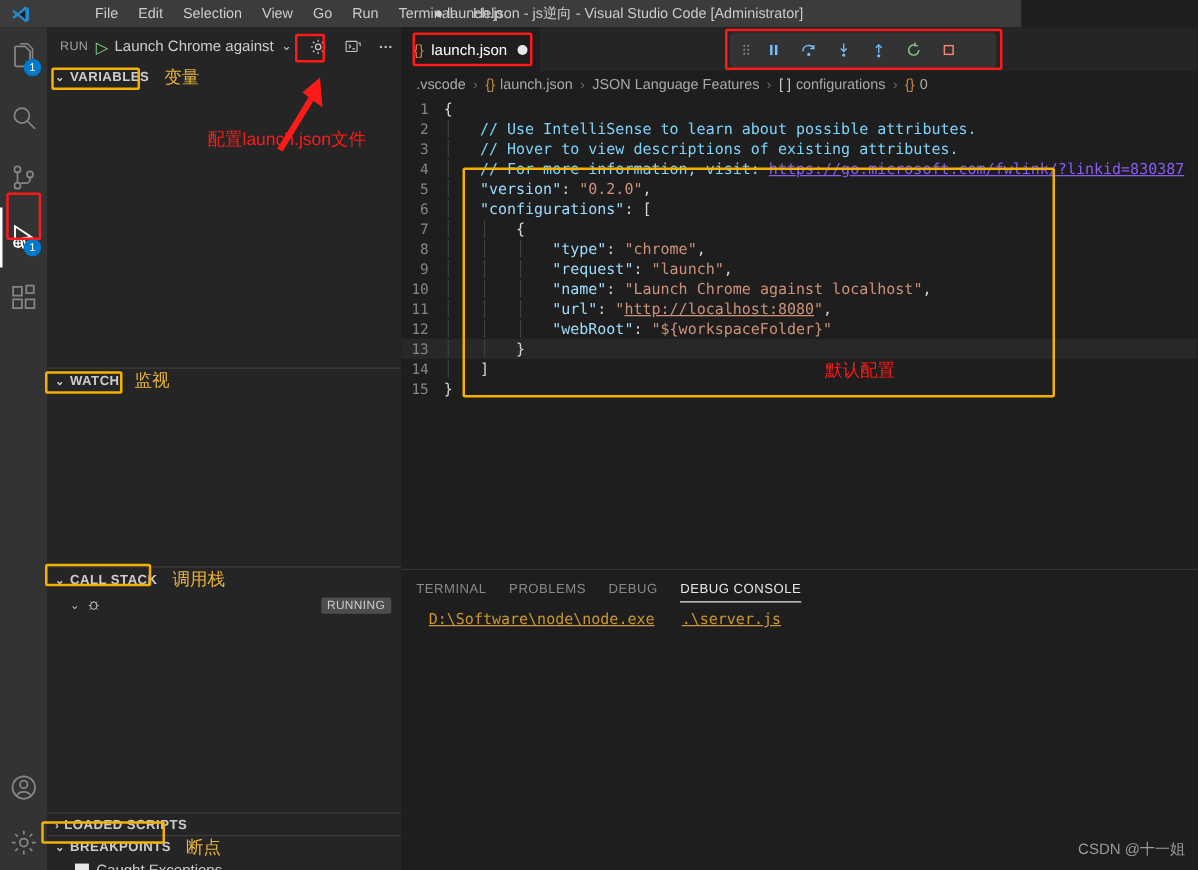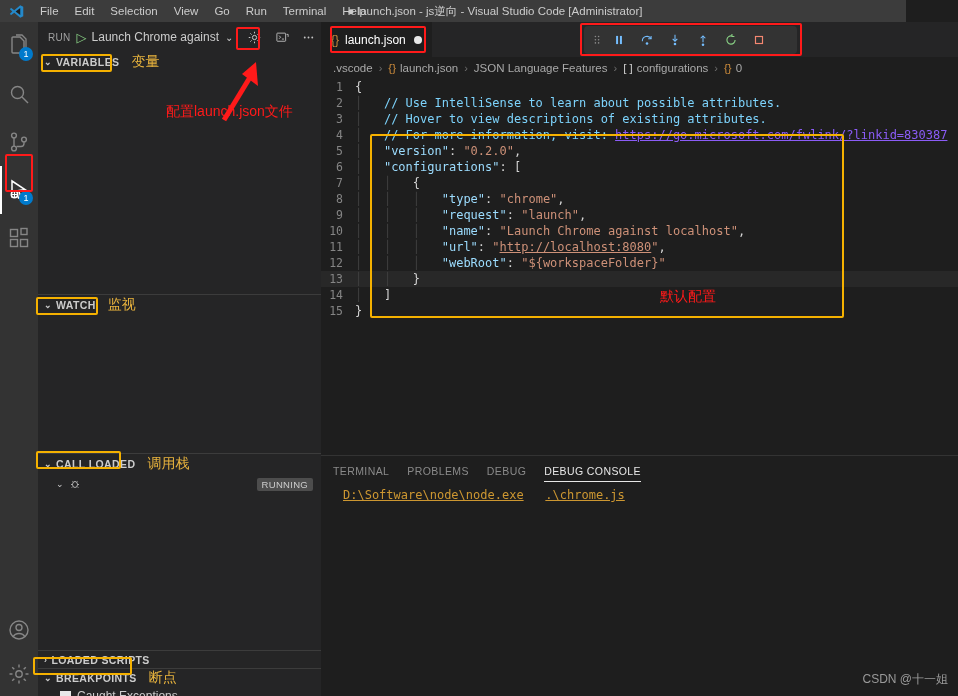--- a/index.html
+++ b/index.html
@@ -6,22 +6,22 @@
   html, body {
     width: 958px; height: 696px;
     background: #1e1e1e;
     font-family: "Liberation Sans", sans-serif;
     overflow: hidden;
   }
   #app { position: relative; width: 958px; height: 696px; background: #1e1e1e; }
 
   
   .titlebar {
-    position: absolute; left: 0; top: 0; width: 906px; height: 22px;
-    background: #3c3c3c; display: flex; align-items: flex-start;
+    position: absolute; left: 0; top: 0; width: 817px; height: 22px;
+    background: #3c3c3c; display: flex; align-items: flex-start; gap: 36px;
   }
   .vs-logo { width: 32px; height: 22px; display: flex; align-items: center; justify-content: center; }
   .vs-logo svg { width: 15px; height: 15px; }
   .menubar { display: flex; align-items: center; height: 22px; }
   .menu-item {
     color: #cccccc; font-size: 11.5px; padding: 0 8px; line-height: 22px;
     white-space: nowrap; cursor: default;
   }
   .window-title {
     position: absolute; left: 0; top: 0; width: 958px; height: 22px;
@@ -330,21 +330,21 @@
 
     <div class="pane-header pane-sep" style="height:20px">
       <span class="tw">⌄</span>
       <span>WATCH</span>
       <span class="cn-note">监视</span>
     </div>
     <div style="height:139px"></div>
 
     <div class="pane-header pane-sep" style="height:20px">
       <span class="tw">⌄</span>
-      <span>CALL LOADED</span>
+      <span>CALL STACK</span>
       <span class="cn-note">调用栈</span>
     </div>
     <div>
       <div class="callstack-row">
         <span class="cs-chev">⌄</span>
         <span class="cs-bug">
           <svg viewBox="0 0 24 24" fill="none" stroke="currentColor" stroke-width="1.6">
             <ellipse cx="12" cy="13" rx="5" ry="6"></ellipse>
             <path d="M12 7 v-1 M8.6 8.4 l-1.8 -1.8 M15.4 8.4 l1.8 -1.8 M7 13 H4 M17 13 h3 M7.4 17.4 l-2 2 M16.6 17.4 l2 2"></path>
           </svg>
@@ -417,21 +417,21 @@
   <div class="panel">
     <div class="panel-tabs">
       <div class="panel-tab">TERMINAL</div>
       <div class="panel-tab">PROBLEMS</div>
       <div class="panel-tab">DEBUG</div>
       <div class="panel-tab active">DEBUG CONSOLE</div>
     </div>
     <div class="console-line">
       <span class="console-path">D:\Software\node\node.exe</span>
       <span>&nbsp;</span>
-      <span class="console-arg">.\chrome.js</span>
+      <span class="console-arg">.\server.js</span>
     </div>
     <div class="watermark">CSDN @十一姐</div>
   </div>
 
   <div class="float-debugbar">
     <div class="fdb-grip">
       <svg viewBox="0 0 10 16" fill="#8a8a8a" width="8" height="13">
         <circle cx="3" cy="3" r="1"></circle>
           <circle cx="7" cy="3" r="1"></circle>
         <circle cx="3" cy="7" r="1"></circle>

